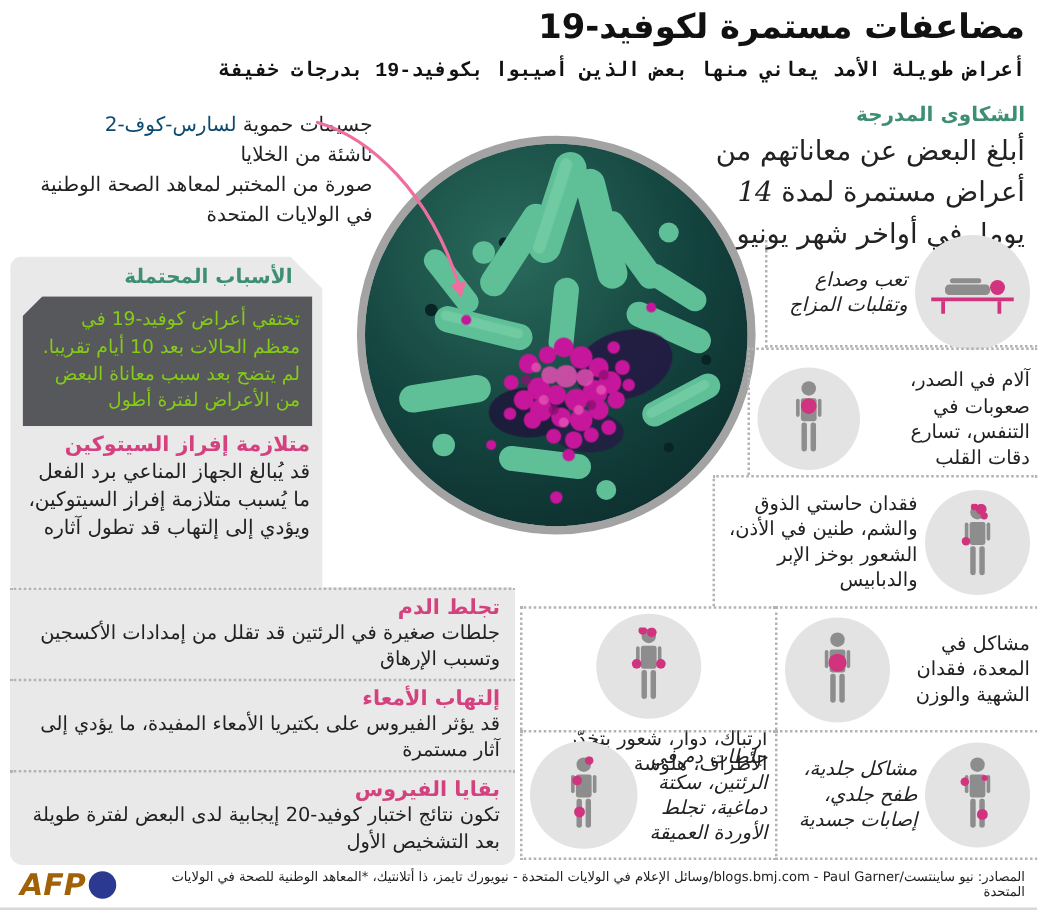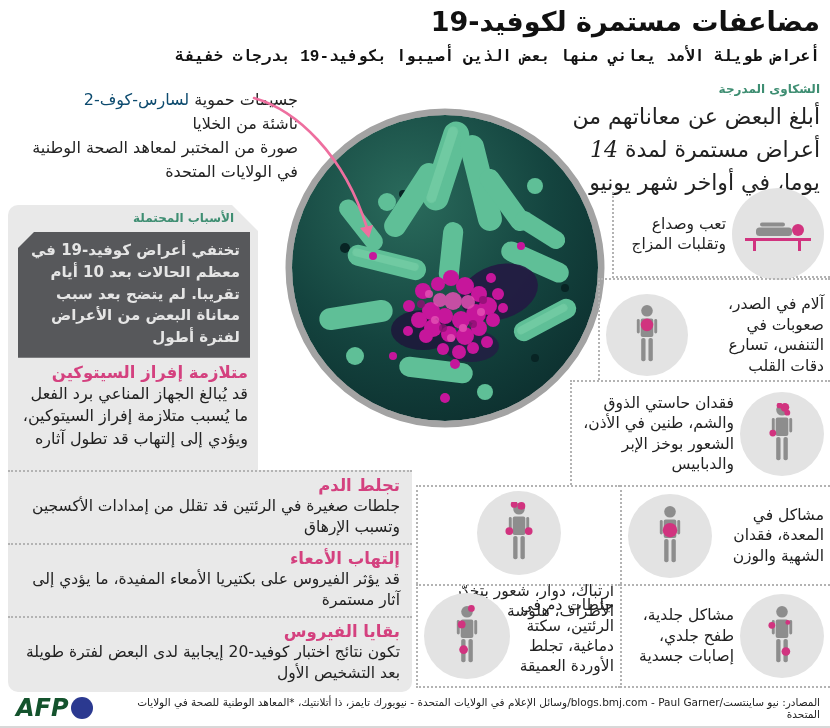--- a/index.html
+++ b/index.html
@@ -4,63 +4,63 @@
 <style>
   html,body{margin:0;padding:0;background:#fff;}
   #page{position:relative;width:830px;height:728px;background:#ffffff;overflow:hidden;
         font-family:"DejaVu Sans",sans-serif;color:#1a1a1a;direction:rtl;}
   .abs{position:absolute;}
   
   .title{right:10px;top:6px;left:10px;text-align:right;font-size:27px;font-weight:700;color:#111;}
   .subtitle{right:10px;top:46px;left:10px;text-align:right;font-size:16px;font-weight:700;color:#111;font-family:Liberation Mono, monospace;}
   
   .complaints{right:10px;top:82px;width:268px;text-align:right;}
-  .green-head{color:#3e8e72;font-weight:700;font-size:12px;margin:0 0 4px 0;}
+  .green-head{color:#3e8e72;font-weight:700;font-size:16px;margin:0 0 4px 0;}
   .complaints p{margin:0;font-size:22px;line-height:1.5;color:#222;}
   .num-italic{font-family:"DejaVu Serif",serif;font-style:italic;}
   
   .caption{left:14px;top:88px;width:284px;text-align:right;font-size:16px;line-height:1.5;color:#222;}
   .accent-pink{color:#0c4a6e;}
   
   .virus-wrap{left:283px;top:106px;width:324px;height:324px;}
   
   .arrow-wrap{left:248px;top:88px;width:134px;height:158px;pointer-events:none;}
   
   .panel{background:#e9e9e9;}
   .panel-narrow{left:8px;top:205px;width:250px;height:265px;border-radius:10px 2px 0 0;
                 clip-path:polygon(0 0,calc(100% - 26px) 0,100% 26px,100% 100%,0 100%);}
   .panel-wide{left:8px;top:470px;width:404px;height:222px;border-radius:0 4px 10px 10px;}
   .causes-head{padding:6px 24px 0 10px;text-align:right;}
-  .intro-box{margin:7px 8px 0 10px;background:#57585b;color:#e5e5e5;font-weight:700;font-size:15px;
+  .intro-box{margin:7px 8px 0 10px;background:#57585b;color:#84cc16;font-weight:400;font-size:15px;
              line-height:1.45;text-align:right;padding:8px 10px 9px 12px;
              clip-path:polygon(16px 0,100% 0,100% 100%,0 100%,0 16px);}
   .cause-sec{padding:5px 10px 4px 10px;text-align:right;}
   .pink-head{color:#d4417f;font-weight:700;font-size:16.5px;margin:0 0 1px 0;}
   .cause-sec p{margin:0;font-size:16px;line-height:1.42;color:#222;}
   .panel-wide .cause-sec{border-top:2px dotted #b3b3b3;padding:4px 12px 4px 12px;}
   .panel-wide .cause-sec p{font-size:15.5px;line-height:1.38;}
   
   .cell{display:flex;align-items:center;gap:6px;box-sizing:border-box;padding:4px 6px;}
   .cell .txt{flex:1;text-align:right;font-size:15.5px;line-height:1.32;color:#222;}
   .circ{background:#e3e3e3;border-radius:50%;flex:0 0 auto;display:flex;align-items:center;justify-content:center;}
   .b-l{border-left:2px dotted #b3b3b3;}
   .b-t{border-top:2px dotted #b3b3b3;}
-  .b-b{border-bottom:2px dotted #b3b3b3;}
+  .b-b{border-bottom:2px dotted #b3b3b3;font-style:italic;}
   .cellA{left:612px;top:192px;width:218px;height:86px;}
   .cellB{left:598px;top:278px;width:232px;height:102px;align-items:flex-end;}
   .cellC{left:570px;top:380px;width:260px;height:105px;}
   .cellD1{left:416px;top:485px;width:204px;height:99px;flex-direction:column;}
   .cellD2{left:620px;top:485px;width:210px;height:99px;}
   .cellE1{left:416px;top:584px;width:204px;height:104px;}
   .cellE2{left:620px;top:584px;width:210px;height:104px;}
   
   .footer-line{left:0;right:0;bottom:0;height:2px;background:#d8d8d8;}
   .sources{right:10px;bottom:8px;left:130px;text-align:right;font-size:10.5px;color:#222;direction:rtl;}
   .afp{left:16px;bottom:6px;direction:ltr;display:flex;align-items:center;gap:2px;}
-  .afp-text{font-weight:700;font-style:italic;font-size:24px;color:#14532d;letter-spacing:0;}
+  .afp-text{font-weight:700;font-style:italic;font-size:24px;color:#a16207;letter-spacing:0;}
   .afp-dot{width:22px;height:22px;border-radius:50%;background:#2b3990;}
 </style>
 </head>
 <body>
 
 <div id="page">
 
   <div class="abs title">مضاعفات مستمرة لكوفيد-19</div>
   <div class="abs subtitle">أعراض طويلة الأمد يعاني منها بعض الذين أصيبوا بكوفيد-19 بدرجات خفيفة</div>
 

